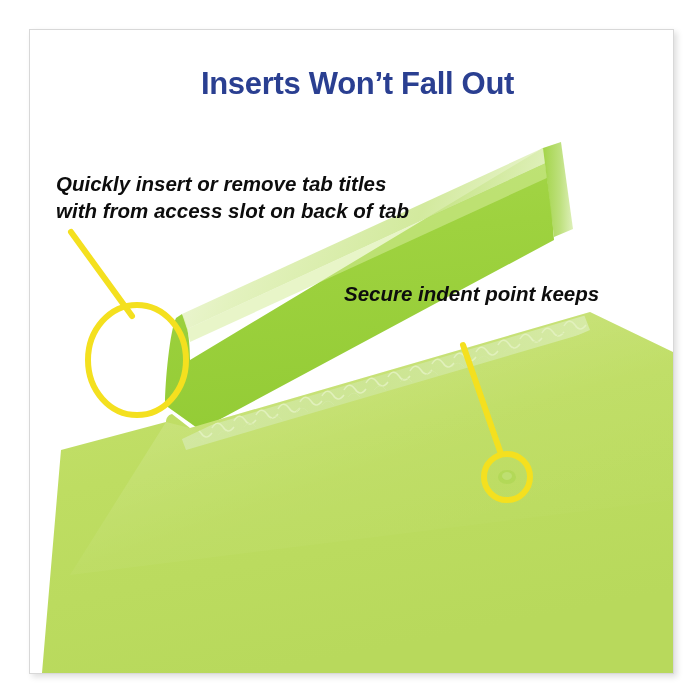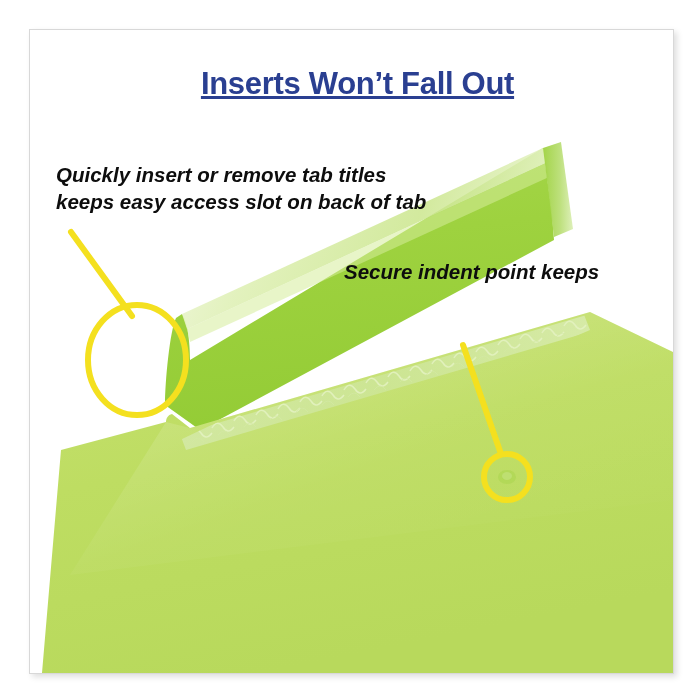--- a/index.html
+++ b/index.html
@@ -36,34 +36,34 @@
     left: 12px;
     right: 0;
     top: 36px;
     text-align: center;
     color: #2a3f91;
     font-size: 31px;
     font-weight: bold;
     letter-spacing: -0.3px;
     font-family: "Liberation Sans", sans-serif;
     white-space: nowrap;
-    text-decoration: underline;
   }
   .callout-text {
     position: absolute;
     color: #0d0d0d;
     font-style: italic;
     font-weight: bold;
     font-size: 20.5px;
     line-height: 27px;
     font-family: "Liberation Sans", sans-serif;
     white-space: nowrap;
+    margin-top: 9px;
   }
   #callout-left-text  { left: 26px;  top: 131px; }
-  #callout-right-text { left: 314px; top: 228px; }
+  #callout-right-text { left: 314px; top: 241px; }
   .callout-line { display: block; }
   #overlay-svg {
     position: absolute;
     left: 0; top: 0;
     width: 643px; height: 643px;
     pointer-events: none;
   }
 </style>
 </head>
 <body>
@@ -193,21 +193,21 @@
           <ellipse cx="477" cy="447" rx="9" ry="7" fill="#a9d64f" opacity="0.55"></ellipse>
           <ellipse cx="477" cy="446" rx="5" ry="4" fill="#c9e58a" opacity="0.5"></ellipse>
         </g>
       </svg>
     </div>
 
     <div id="title">Inserts Won’t Fall Out</div>
 
     <div id="callout-left-text" class="callout-text">
       <span class="callout-line">Quickly insert or remove tab titles</span>
-      <span class="callout-line">keeps easy access slot on back of tab</span>
+      <span class="callout-line">with from access slot on back of tab</span>
     </div>
 
     <div id="callout-right-text" class="callout-text">
       <span class="callout-line">Secure indent point keeps</span>
     </div>
 
     <svg id="overlay-svg" viewBox="0 0 643 643">
       <g>
         <line x1="41" y1="202" x2="102" y2="286" stroke="#f4e01f" stroke-width="6" stroke-linecap="round"></line>
         <ellipse cx="107" cy="330" rx="49" ry="55" fill="none" stroke="#f4e01f" stroke-width="6"></ellipse>

